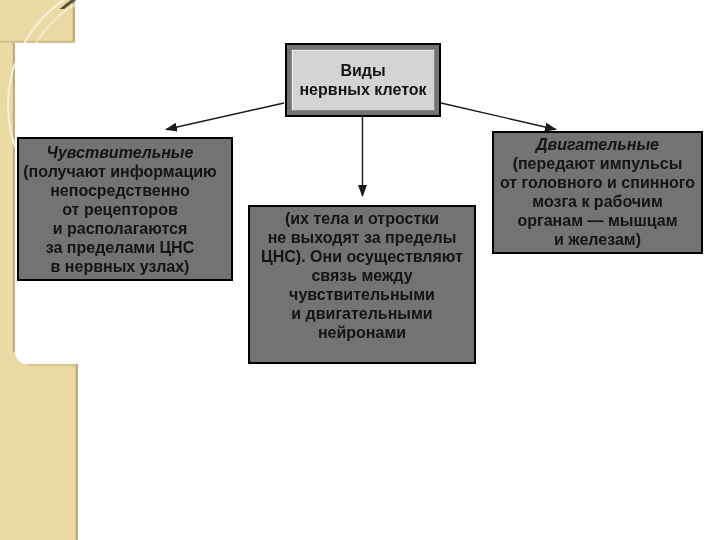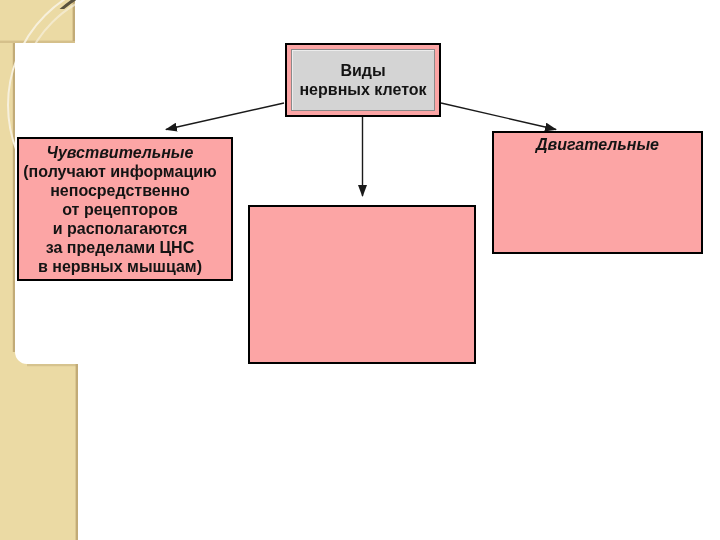--- a/index.html
+++ b/index.html
@@ -15,21 +15,21 @@
     background: #ffffff;
     overflow: hidden;
   }
   .deco, .connectors {
     position: absolute; top: 0; left: 0;
     pointer-events: none;
   }
   .node {
     position: absolute;
     box-sizing: border-box;
-    background: #fca5a5;
+    background: #737373;
     border: 2px solid var(--node-border, #000000);
     color: #141414;
     font-weight: 700;
     font-size: 16px;
     line-height: 19px;
     text-align: center;
     letter-spacing: 0;
   }
   .node .title {
     font-style: italic;
@@ -119,23 +119,35 @@
 нервных клеток</div>
   </div>
 
   <div class="node node-sensory">
     <div class="title">Чувствительные</div>
     <div class="body">(получают информацию
 непосредственно
 от рецепторов
 и располагаются
 за пределами ЦНС
-в нервных мышцам)</div>
+в нервных узлах)</div>
   </div>
 
   <div class="node node-inter">
+    <div class="body">(их тела и отростки
+не выходят за пределы
+ЦНС). Они осуществляют
+связь между
+чувствительными
+и двигательными
+нейронами</div>
   </div>
 
   <div class="node node-motor">
     <div class="title">Двигательные</div>
+    <div class="body">(передают импульсы
+от головного и спинного
+мозга к рабочим
+органам — мышцам
+и железам)</div>
   </div>
 
 </div>
 
 </body></html>

